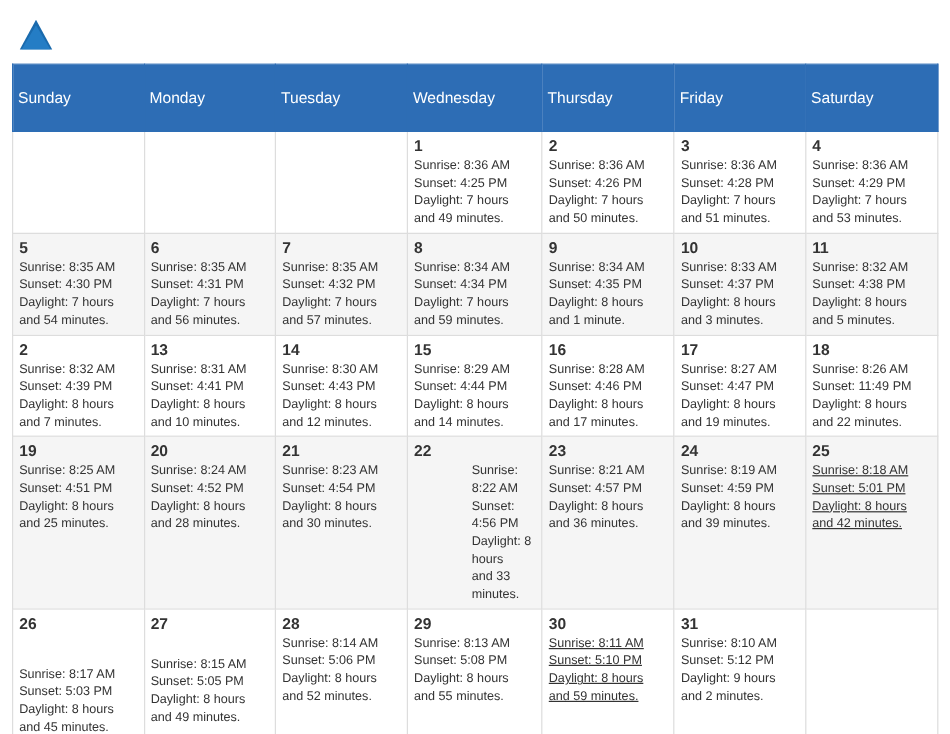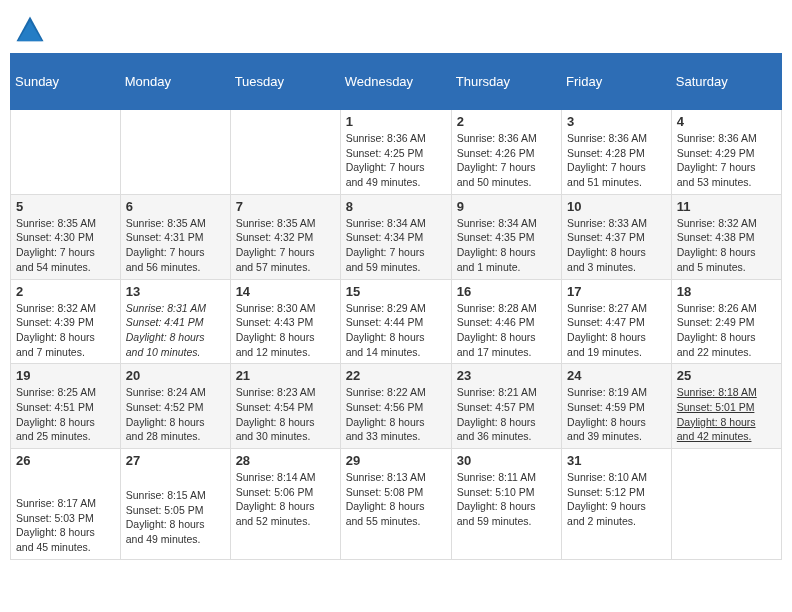--- a/index.html
+++ b/index.html
@@ -215,21 +215,21 @@
       <tr>
         <td>
           <span class="day-number">2</span>
           <div class="day-info" style="white-space: pre-line;">Sunrise: 8:32 AM
 Sunset: 4:39 PM
 Daylight: 8 hours
 and 7 minutes.</div>
         </td>
         <td>
           <span class="day-number">13</span>
-          <div class="day-info" style="white-space: pre-line; font-style: italic;">Sunrise: 8:31 AM
+          <div class="day-info" style="white-space: pre-line;">Sunrise: 8:31 AM
 Sunset: 4:41 PM
 Daylight: 8 hours
 and 10 minutes.</div>
         </td>
         <td>
           <span class="day-number">14</span>
           <div class="day-info" style="white-space: pre-line;">Sunrise: 8:30 AM
 Sunset: 4:43 PM
 Daylight: 8 hours
 and 12 minutes.</div>
@@ -251,21 +251,21 @@
         <td>
           <span class="day-number">17</span>
           <div class="day-info" style="white-space: pre-line;">Sunrise: 8:27 AM
 Sunset: 4:47 PM
 Daylight: 8 hours
 and 19 minutes.</div>
         </td>
         <td>
           <span class="day-number">18</span>
           <div class="day-info" style="white-space: pre-line;">Sunrise: 8:26 AM
-Sunset: 2:49 PM
+Sunset: 11:49 PM
 Daylight: 8 hours
 and 22 minutes.</div>
         </td>
       </tr>
       <tr>
         <td>
           <span class="day-number">19</span>
           <div class="day-info" style="white-space: pre-line;">Sunrise: 8:25 AM
 Sunset: 4:51 PM
 Daylight: 8 hours
@@ -280,21 +280,21 @@
         </td>
         <td>
           <span class="day-number">21</span>
           <div class="day-info" style="white-space: pre-line;">Sunrise: 8:23 AM
 Sunset: 4:54 PM
 Daylight: 8 hours
 and 30 minutes.</div>
         </td>
         <td>
           <span class="day-number">22</span>
-          <div class="day-info" style="white-space: pre-line;">Sunrise: 8:22 AM
+          <div class="day-info" style="white-space: pre-line; margin-left: 48px;">Sunrise: 8:22 AM
 Sunset: 4:56 PM
 Daylight: 8 hours
 and 33 minutes.</div>
         </td>
         <td>
           <span class="day-number">23</span>
           <div class="day-info" style="white-space: pre-line;">Sunrise: 8:21 AM
 Sunset: 4:57 PM
 Daylight: 8 hours
 and 36 minutes.</div>
@@ -338,21 +338,21 @@
         </td>
         <td>
           <span class="day-number">29</span>
           <div class="day-info" style="white-space: pre-line;">Sunrise: 8:13 AM
 Sunset: 5:08 PM
 Daylight: 8 hours
 and 55 minutes.</div>
         </td>
         <td>
           <span class="day-number">30</span>
-          <div class="day-info" style="white-space: pre-line;">Sunrise: 8:11 AM
+          <div class="day-info" style="white-space: pre-line; text-decoration: underline;">Sunrise: 8:11 AM
 Sunset: 5:10 PM
 Daylight: 8 hours
 and 59 minutes.</div>
         </td>
         <td>
           <span class="day-number">31</span>
           <div class="day-info" style="white-space: pre-line;">Sunrise: 8:10 AM
 Sunset: 5:12 PM
 Daylight: 9 hours
 and 2 minutes.</div>

